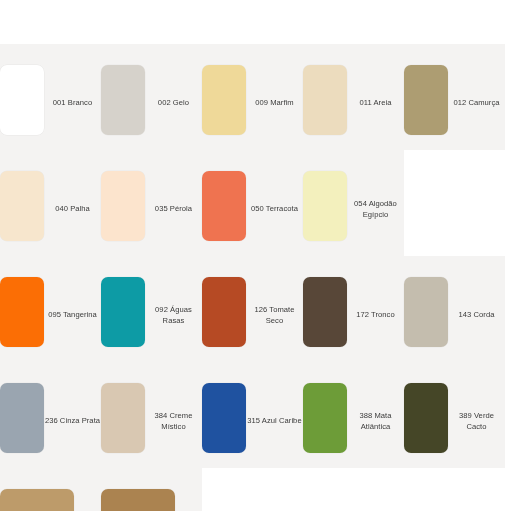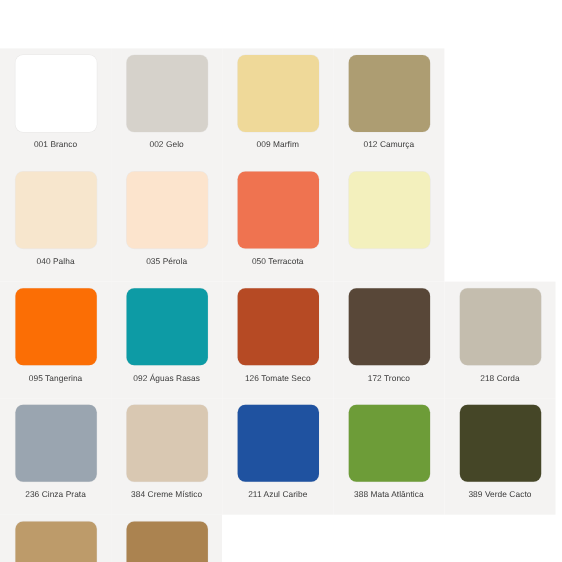--- a/index.html
+++ b/index.html
@@ -30,21 +30,21 @@
     align-items: stretch;
     justify-content: flex-start;
   }
   .swatch-cell {
     width: 101px;
     min-width: 101px;
     height: 106px;
     box-sizing: border-box;
     background: #f4f3f2;
     display: flex;
-    flex-direction: column;
+    flex-direction: row;
     align-items: center;
     padding-top: 6px;
   }
   .swatch-cell.spacer {
     background: #ffffff;
     flex: 1 1 auto;
     width: auto;
     min-width: 0;
   }
   .swatch-chip {
@@ -79,39 +79,45 @@
         </div>
         <div class="swatch-cell">
           <div class="swatch-chip" style="background: rgb(214, 210, 203);"></div>
           <div class="swatch-label">002 Gelo</div>
         </div>
         <div class="swatch-cell">
           <div class="swatch-chip" style="background: rgb(239, 217, 153);"></div>
           <div class="swatch-label">009 Marfim</div>
         </div>
         <div class="swatch-cell">
+          <div class="swatch-chip" style="background: rgb(236, 220, 190);"></div>
+          <div class="swatch-label">011 Areia</div>
+        </div>
+        <div class="swatch-cell">
           <div class="swatch-chip" style="background: rgb(173, 157, 114);"></div>
           <div class="swatch-label">012 Camurça</div>
         </div>
       </div>
       <div class="swatch-row">
         <div class="swatch-cell">
           <div class="swatch-chip" style="background: rgb(247, 230, 205);"></div>
           <div class="swatch-label">040 Palha</div>
         </div>
         <div class="swatch-cell">
           <div class="swatch-chip" style="background: rgb(252, 228, 205);"></div>
           <div class="swatch-label">035 Pérola</div>
         </div>
         <div class="swatch-cell">
           <div class="swatch-chip" style="background: rgb(239, 115, 80);"></div>
           <div class="swatch-label">050 Terracota</div>
         </div>
         <div class="swatch-cell">
           <div class="swatch-chip" style="background: rgb(243, 240, 189);"></div>
+          <div class="swatch-label">054 Algodão
+Egípcio</div>
         </div>
       </div>
       <div class="swatch-row">
         <div class="swatch-cell">
           <div class="swatch-chip" style="background: rgb(251, 110, 5);"></div>
           <div class="swatch-label">095 Tangerina</div>
         </div>
         <div class="swatch-cell">
           <div class="swatch-chip" style="background: rgb(13, 155, 165);"></div>
           <div class="swatch-label">092 Águas Rasas</div>
@@ -119,35 +125,35 @@
         <div class="swatch-cell">
           <div class="swatch-chip" style="background: rgb(182, 74, 36);"></div>
           <div class="swatch-label">126 Tomate Seco</div>
         </div>
         <div class="swatch-cell">
           <div class="swatch-chip" style="background: rgb(88, 71, 56);"></div>
           <div class="swatch-label">172 Tronco</div>
         </div>
         <div class="swatch-cell">
           <div class="swatch-chip" style="background: rgb(196, 189, 174);"></div>
-          <div class="swatch-label">218 Corda</div>
+          <div class="swatch-label">143 Corda</div>
         </div>
       </div>
       <div class="swatch-row">
         <div class="swatch-cell">
           <div class="swatch-chip" style="background: rgb(154, 165, 176);"></div>
           <div class="swatch-label">236 Cinza Prata</div>
         </div>
         <div class="swatch-cell">
           <div class="swatch-chip" style="background: rgb(217, 200, 178);"></div>
           <div class="swatch-label">384 Creme Místico</div>
         </div>
         <div class="swatch-cell">
           <div class="swatch-chip" style="background: rgb(31, 82, 160);"></div>
-          <div class="swatch-label">211 Azul Caribe</div>
+          <div class="swatch-label">315 Azul Caribe</div>
         </div>
         <div class="swatch-cell">
           <div class="swatch-chip" style="background: rgb(109, 156, 56);"></div>
           <div class="swatch-label">388 Mata Atlântica</div>
         </div>
         <div class="swatch-cell">
           <div class="swatch-chip" style="background: rgb(69, 70, 39);"></div>
           <div class="swatch-label">389 Verde Cacto</div>
         </div>
       </div>

